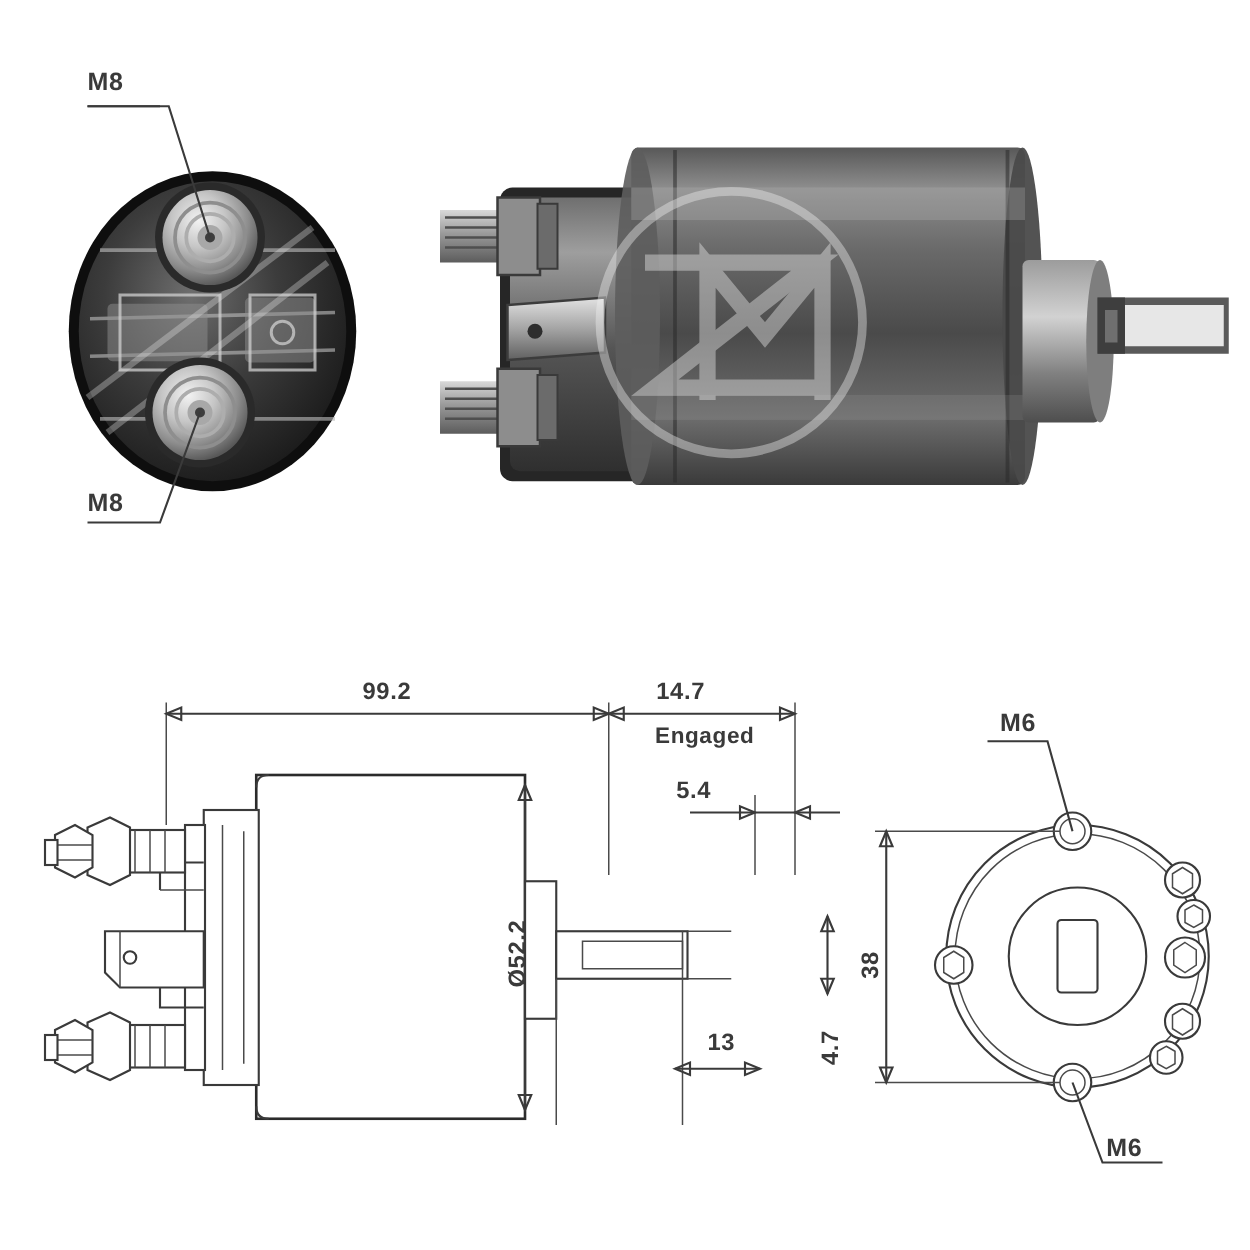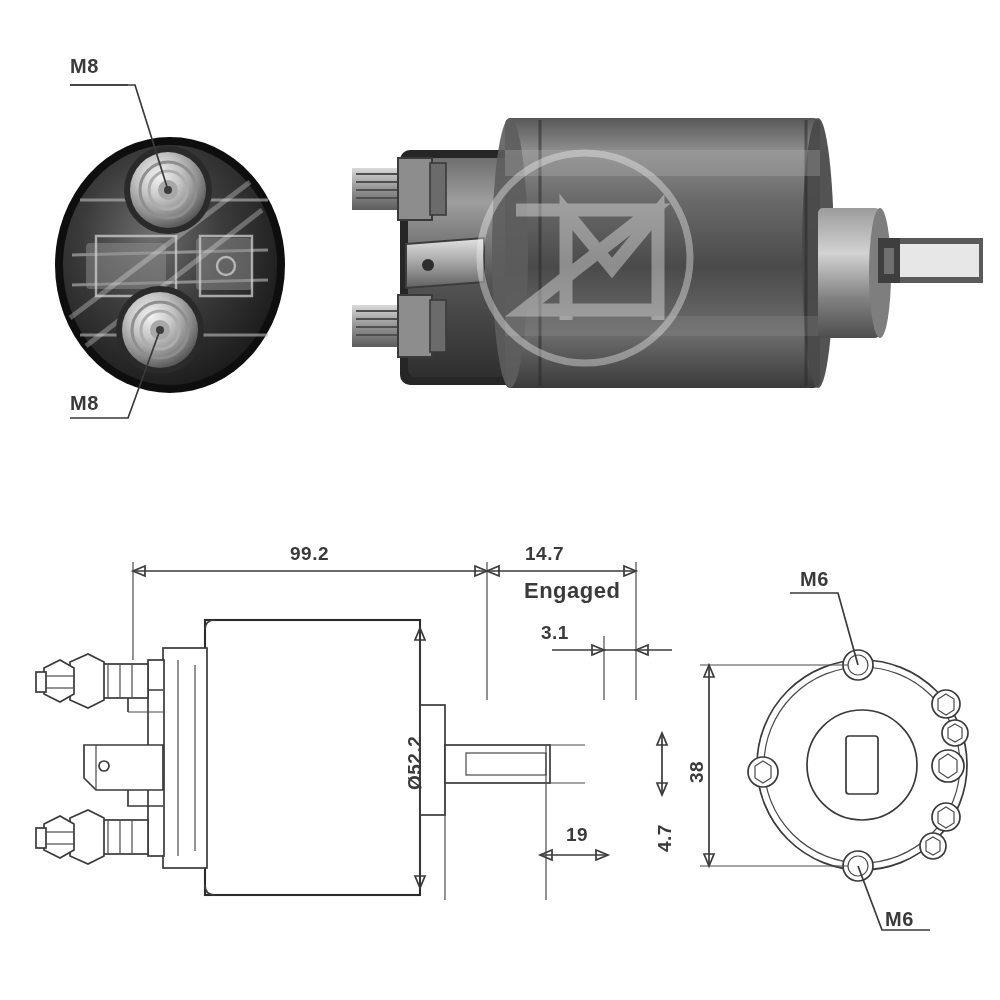--- a/index.html
+++ b/index.html
@@ -35,21 +35,21 @@
   .dim-text {
     position: absolute;
     font-family: "Liberation Sans", sans-serif;
     font-size: 19px;
     font-weight: 700;
     color: #3a3a3a;
     letter-spacing: 0.5px;
     white-space: nowrap;
   }
   .dim-text.small {
-    font-size: 22px;
+    font-size: 18px;
     font-weight: 600;
   }
   .dim-text.rot90 {
     transform: rotate(-90deg);
     transform-origin: left top;
   }
   .callout-text {
     position: absolute;
     font-family: "Liberation Sans", sans-serif;
     font-size: 20px;
@@ -393,25 +393,25 @@
         </g>
       </g>
     </svg>
 
     <div class="dim-text" style="left:290px; top:543px;">99.2</div>
 
     <div class="dim-text" style="left:525px; top:543px;text-align:center;">14.7</div>
 
     <div class="dim-text small" style="left:524px; top:578px;">Engaged</div>
 
-    <div class="dim-text" style="left:541px; top:622px;">3.1</div>
+    <div class="dim-text" style="left:541px; top:622px;">5.4</div>
 
     <div class="dim-text rot90" style="left:404px; top:790px;">Ø52.2</div>
 
-    <div class="dim-text" style="left:566px; top:824px;">19</div>
+    <div class="dim-text" style="left:566px; top:824px;">13</div>
 
     <div class="dim-text rot90" style="left:654px; top:852px;">4.7</div>
 
     <div class="dim-text rot90" style="left:686px; top:783px;">38</div>
 
     <div class="callout-text" style="left:800px; top:568px;">M6</div>
 
     <div class="callout-text" style="left:885px; top:908px;">M6</div>
   </div>
 

